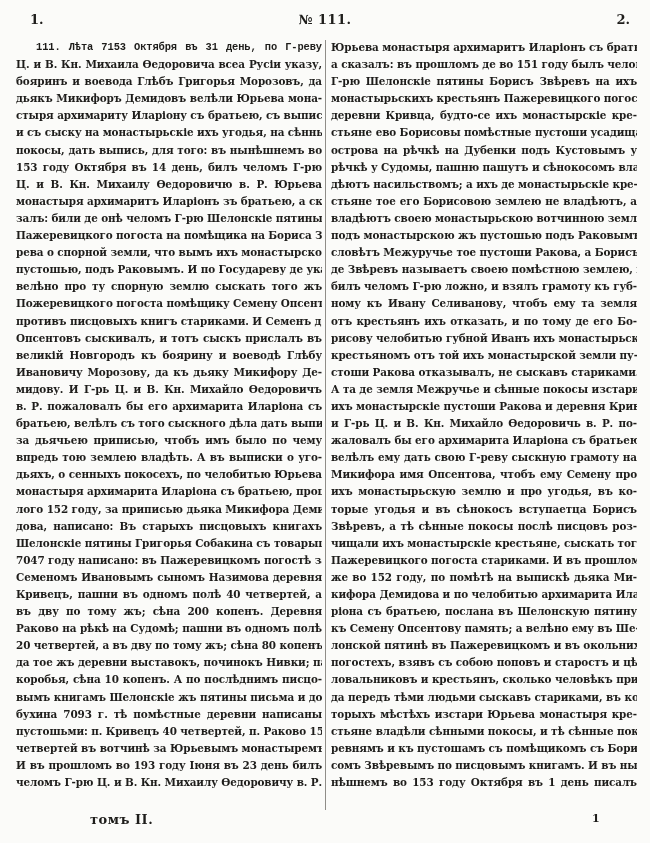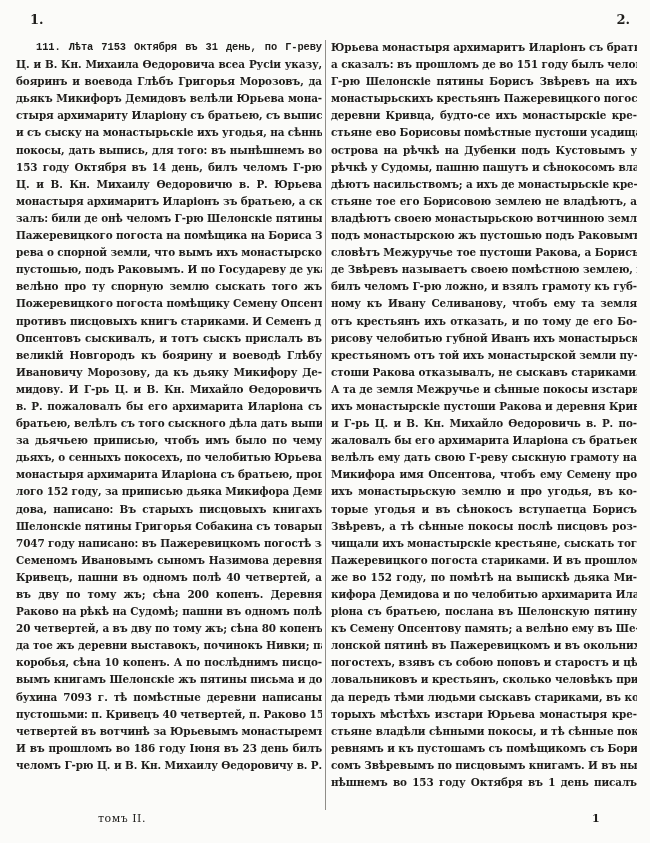--- a/index.html
+++ b/index.html
@@ -44,39 +44,40 @@
     font-weight:bold;
     white-space:nowrap;
     overflow:hidden;
     text-align:justify;
     text-align-last:justify;
     letter-spacing:-0.1px;
   }
   .line.indent { padding-left:20px;font-family:Liberation Mono, monospace; }
   .footer-volume {
     position:absolute;
-    left:98px; top:812px;
-    font-size:11px;
-    font-weight:normal;
+    left:90px; top:812px;
+    font-size:13px;
+    font-weight:bold;
     letter-spacing:0.5px;
   }
   .footer-signature {
     position:absolute;
     left:592px; top:812px;
     font-size:11px;
     font-weight:bold;
   }
 </style>
 </head>
 <body>
 
 <div class="page">
 
   <div class="header">
     <span class="page-num-left">1.</span>
+    <span class="issue-num">№ 111.</span>
     <span class="page-num-right">2.</span>
   </div>
 
   <div class="divider"></div>
 
   <div class="col col-left">
       <div class="line indent">111. Лѣта 7153 Октября въ 31 день, по Г-реву</div>
       <div class="line">Ц. и В. Кн. Михаила Ѳедоровича всеа Русіи указу,</div>
       <div class="line">бояринъ и воевода Глѣбъ Григорья Морозовъ, да</div>
       <div class="line">дьякъ Микифоръ Демидовъ велѣли Юрьева мона-</div>
@@ -93,38 +94,39 @@
       <div class="line">велѣно про ту спорную землю сыскать того жъ</div>
       <div class="line">Пожеревицкого погоста помѣщику Семену Опсентову</div>
       <div class="line">противъ писцовыхъ книгъ стариками. И Семенъ де</div>
       <div class="line">Опсентовъ сыскивалъ, и тотъ сыскъ прислалъ въ</div>
       <div class="line">великій Новгородъ къ боярину и воеводѣ Глѣбу</div>
       <div class="line">Ивановичу Морозову, да къ дьяку Микифору Де-</div>
       <div class="line">мидову. И Г-рь Ц. и В. Кн. Михайло Ѳедоровичъ</div>
       <div class="line">в. Р. пожаловалъ бы его архимарита Иларіона съ</div>
       <div class="line">братьею, велѣлъ съ того сыскного дѣла дать выпись</div>
       <div class="line">за дьячьею приписью, чтобъ имъ было по чему</div>
+      <div class="line">впредь тою землею владѣть. А въ выписки о уго-</div>
       <div class="line">дьяхъ, о сенныхъ покосехъ, по челобитью Юрьева</div>
       <div class="line">монастыря архимарита Иларіона съ братьею, прош-</div>
       <div class="line">лого 152 году, за приписью дьяка Микифора Деми-</div>
       <div class="line">дова, написано: Въ старыхъ писцовыхъ книгахъ</div>
       <div class="line">Шелонскіе пятины Григорья Собакина съ товарыщи</div>
       <div class="line">7047 году написано: въ Пажеревицкомъ погостѣ за</div>
       <div class="line">Семеномъ Ивановымъ сыномъ Назимова деревня</div>
       <div class="line">Кривецъ, пашни въ одномъ полѣ 40 четвертей, а</div>
       <div class="line">въ дву по тому жъ; сѣна 200 копенъ. Деревня</div>
       <div class="line">Раково на рѣкѣ на Судомѣ; пашни въ одномъ полѣ</div>
       <div class="line">20 четвертей, а въ дву по тому жъ; сѣна 80 копенъ;</div>
       <div class="line">да тое жъ деревни выставокъ, починокъ Нивки; пашни</div>
       <div class="line">коробья, сѣна 10 копенъ. А по послѣднимъ писцо-</div>
       <div class="line">вымъ книгамъ Шелонскіе жъ пятины письма и до-</div>
       <div class="line">бухина 7093 г. тѣ помѣстные деревни написаны</div>
       <div class="line">пустошьми: п. Кривецъ 40 четвертей, п. Раково 15</div>
       <div class="line">четвертей въ вотчинѣ за Юрьевымъ монастыремъ.</div>
-      <div class="line">И въ прошломъ во 186 году Іюня въ 23 день билъ</div>
+      <div class="line">И въ прошломъ во 193 году Іюня въ 23 день билъ</div>
       <div class="line">челомъ Г-рю Ц. и В. Кн. Михаилу Ѳедоровичу в. Р.</div>
     </div>
 
   <div class="col col-right">
       <div class="line">Юрьева монастыря архимаритъ Иларіонъ съ братьею,</div>
       <div class="line">а сказалъ: въ прошломъ де во 151 году былъ челомъ</div>
       <div class="line">Г-рю Шелонскіе пятины Борисъ Звѣревъ на ихъ</div>
       <div class="line">монастырьскихъ крестьянъ Пажеревицкого погоста</div>
       <div class="line">деревни Кривца, будто-се ихъ монастырскіе кре-</div>
       <div class="line">стьяне ево Борисовы помѣстные пустоши усадища,</div>

